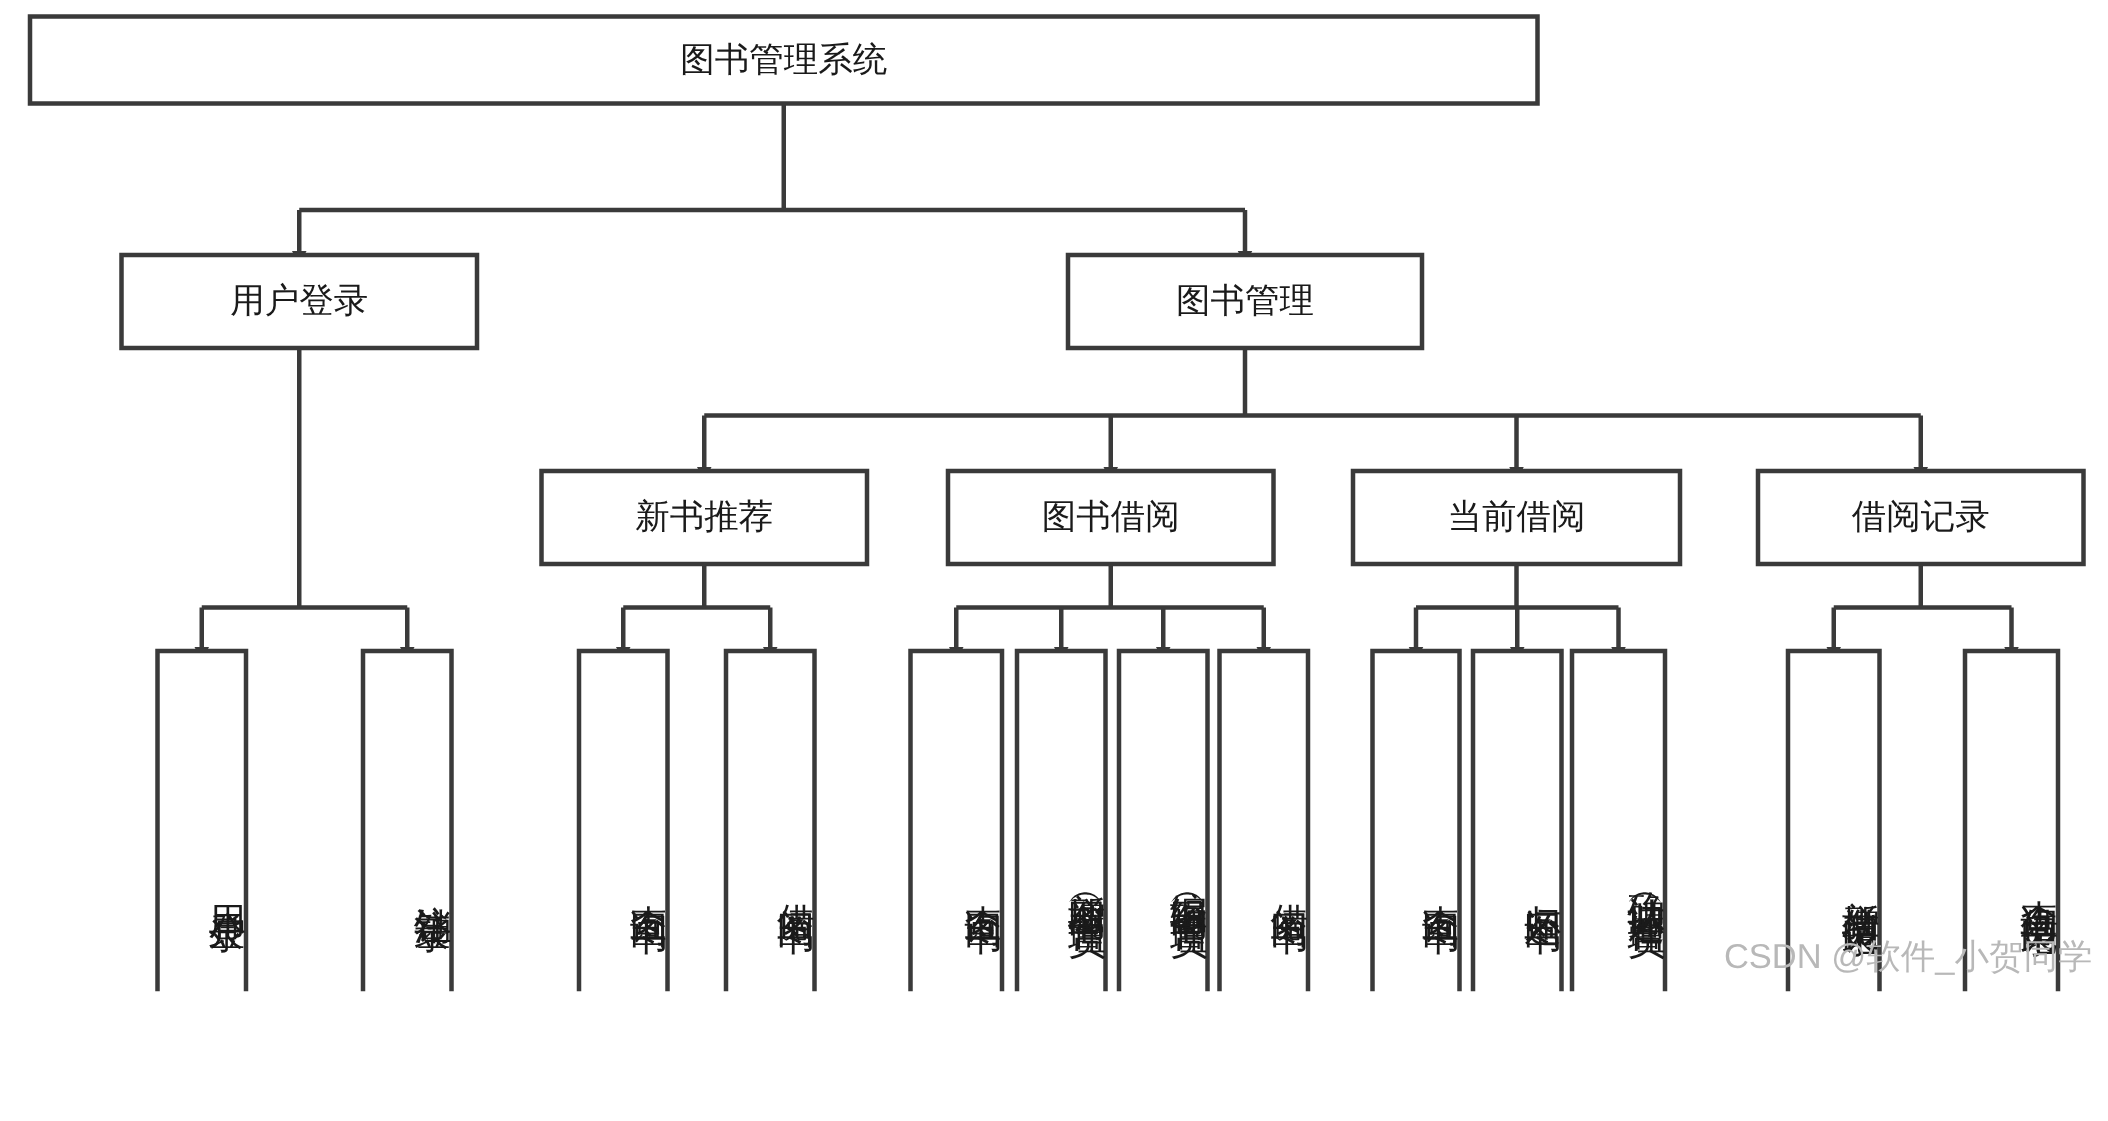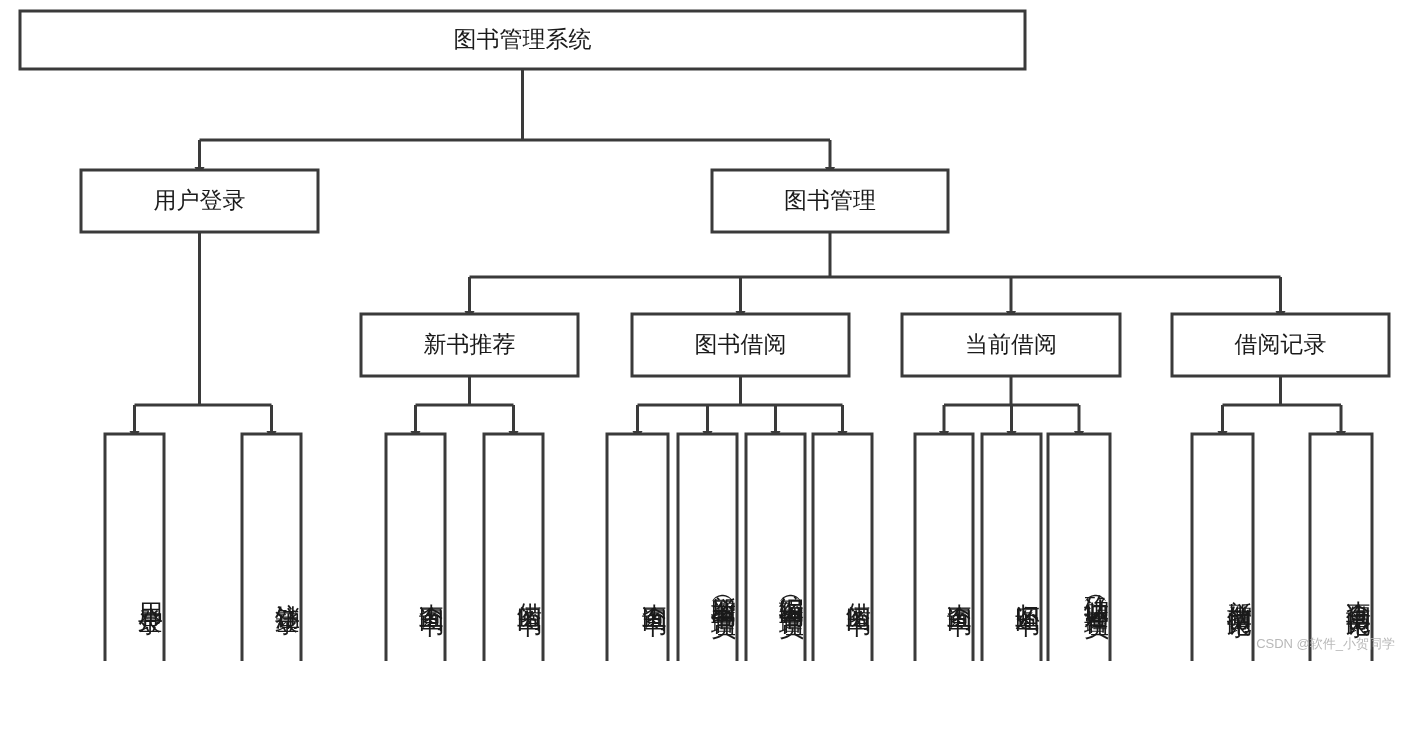--- a/index.html
+++ b/index.html
@@ -59,21 +59,21 @@
     display: flex;
     align-items: flex-start;
     justify-content: center;
     pointer-events: none;
   }
   .watermark {
     position: absolute;
     right: 10px;
     bottom: 8px;
     font-family: "Liberation Sans", "DejaVu Sans", sans-serif;
-    font-size: 13px;
+    font-size: 23px;
     color: #b8b8b8;
     white-space: nowrap;
   }
 </style>
 </head>
 <body>
 
 <div id="diagram-root">
 
   <svg id="tree-svg" viewBox="0 0 1405 747">

